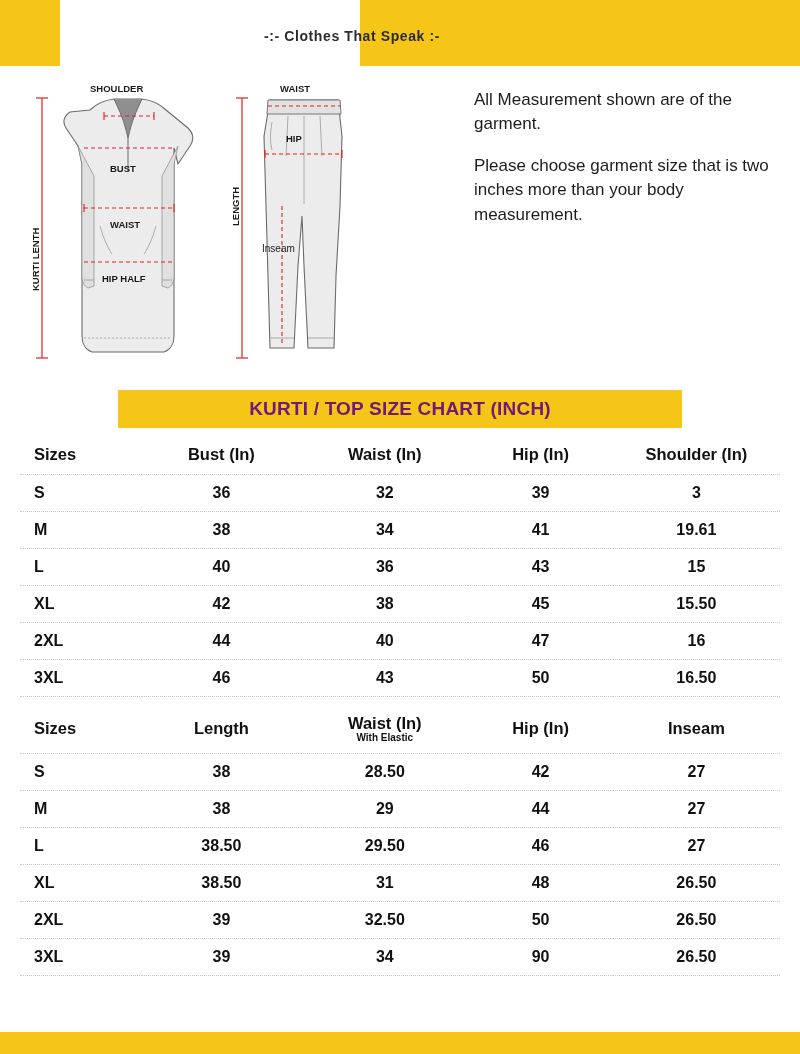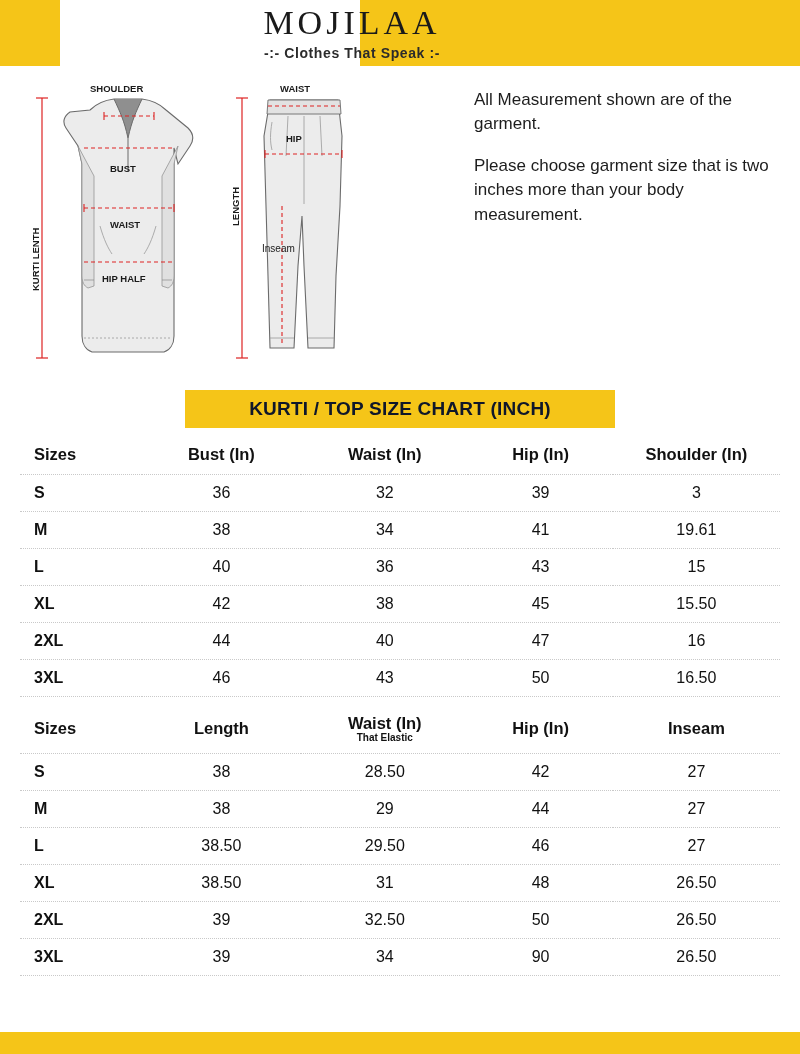--- a/index.html
+++ b/index.html
@@ -78,26 +78,26 @@
   .notes p:last-child { margin-bottom: 0; }
 
   
   .banner-row {
     display: flex;
     justify-content: center;
     margin-top: 4px;
   }
   .banner {
     background: #f5c518;
-    color: #0f172a;
+    color: #701a75;
     font-size: 19px;
     font-weight: 700;
     padding: 8px 26px;
     text-align: center;
-    width: 430px;
+    width: 564px;
     letter-spacing: .2px;
   }
 
   
   table.size-table {
     width: 760px;
     margin: 8px auto 0 auto;
     border-collapse: collapse;
     table-layout: fixed;
   }
@@ -113,21 +113,21 @@
     font-weight: 700;
     font-size: 16.5px;
     padding-bottom: 10px;
   }
   table.size-table th.first,
   table.size-table td.first {
     text-align: left;
     padding-left: 14px;
     font-weight: 700;
   }
-  table.size-table td { font-weight: 400; }
+  table.size-table td { font-weight: 700; }
   table.size-table tr:last-child th,
   table.size-table tr:last-child td { }
   .th-sub {
     display: block;
     font-size: 10px;
     font-weight: 700;
     margin-top: -1px;
   }
   col.c1 { width: 16%; }
   col.c2 { width: 21%; }
@@ -151,21 +151,20 @@
   }
 </style>
 </head>
 <body>
 
 <div class="page">
 
   <div class="header">
     <div class="header-white"></div>
     <div class="brand-wrap">
-      <div class="brand">MOJILAA</div>
       <div class="brand-sub">-:- Clothes That Speak :-</div>
     </div>
   </div>
 
   <div class="illus-zone">
 
     <svg class="fig fig-kurti" viewBox="0 0 200 300">
 
       <line x1="14" y1="22" x2="14" y2="282" stroke="#d22" stroke-width="1.2"></line>
       <line x1="8" y1="22" x2="20" y2="22" stroke="#d22" stroke-width="1.2"></line>
@@ -318,21 +317,21 @@
         <col class="c3">
         <col class="c4">
         <col class="c5">
       </colgroup>
     <thead>
       <tr>
         <th class="first">Sizes</th>
         <th>Length</th>
         <th>
           <span>Waist (In)</span>
-          <span class="th-sub">That Elastic</span>
+          <span class="th-sub">With Elastic</span>
         </th>
         <th>Hip (In)</th>
         <th>Inseam</th>
       </tr>
     </thead>
     <tbody>
       <tr>
         <td class="first">S</td>
         <td>38</td>
         <td>28.50</td>

